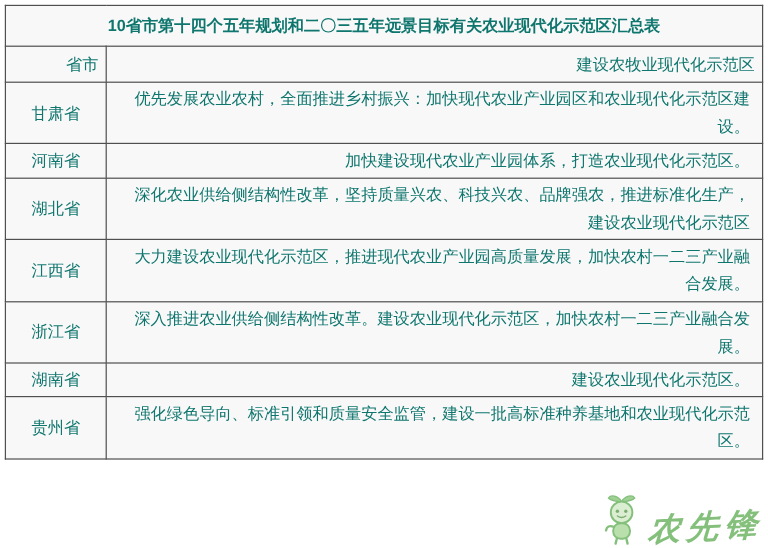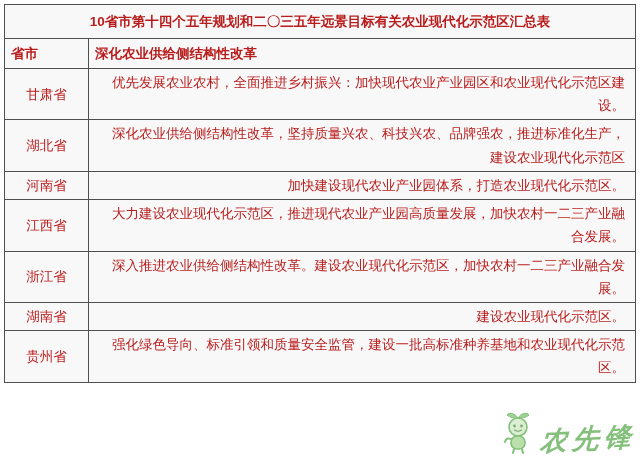--- a/index.html
+++ b/index.html
@@ -16,39 +16,39 @@
     width: 632px;
   }
   table.summary {
     width: 100%;
     border-collapse: collapse;
     table-layout: fixed;
   }
   table.summary td, table.summary th {
     border: 1px solid #4f4f4f;
     background: #f8f8f8;
-    color: #b91c1c;
+    color: #0f766e;
     font-size: 13.5px;
     line-height: 1.72;
     vertical-align: middle;
   }
   col.c-province { width: 84px; }
   td.title-cell {
     height: 34px;
     text-align: center;
     font-weight: bold;
     font-size: 13.5px;
     color: #2e2e2e;
     background: #fbfbfb;
     padding: 2px 6px;
   }
   th.header-cell {
     height: 30px;
-    text-align: left;
-    font-weight: bold;
+    text-align: right;
+    font-weight: normal;
     font-size: 14px;
     color: #2e2e2e;
     padding: 2px 6px;
   }
   td.province-cell {
     text-align: center;
     padding: 2px 2px;
   }
   td.content-cell {
     text-align: right;
@@ -85,33 +85,33 @@
     <colgroup>
       <col class="c-province">
       <col class="c-content">
     </colgroup>
     <tbody>
       <tr>
         <td class="title-cell" colspan="2">10省市第十四个五年规划和二〇三五年远景目标有关农业现代化示范区汇总表</td>
       </tr>
       <tr>
         <th class="header-cell">省市</th>
-        <th class="header-cell">深化农业供给侧结构性改革</th>
+        <th class="header-cell">建设农牧业现代化示范区</th>
       </tr>
       <tr class="data-row">
         <td class="province-cell">甘肃省</td>
         <td class="content-cell">优先发展农业农村，全面推进乡村振兴：加快现代农业产业园区和农业现代化示范区建设。</td>
       </tr>
       <tr class="data-row">
+        <td class="province-cell">河南省</td>
+        <td class="content-cell">加快建设现代农业产业园体系，打造农业现代化示范区。</td>
+      </tr>
+      <tr class="data-row">
         <td class="province-cell">湖北省</td>
         <td class="content-cell">深化农业供给侧结构性改革，坚持质量兴农、科技兴农、品牌强农，推进标准化生产，建设农业现代化示范区</td>
-      </tr>
-      <tr class="data-row">
-        <td class="province-cell">河南省</td>
-        <td class="content-cell">加快建设现代农业产业园体系，打造农业现代化示范区。</td>
       </tr>
       <tr class="data-row">
         <td class="province-cell">江西省</td>
         <td class="content-cell">大力建设农业现代化示范区，推进现代农业产业园高质量发展，加快农村一二三产业融合发展。</td>
       </tr>
       <tr class="data-row">
         <td class="province-cell">浙江省</td>
         <td class="content-cell">深入推进农业供给侧结构性改革。建设农业现代化示范区，加快农村一二三产业融合发展。</td>
       </tr>
       <tr class="data-row">

